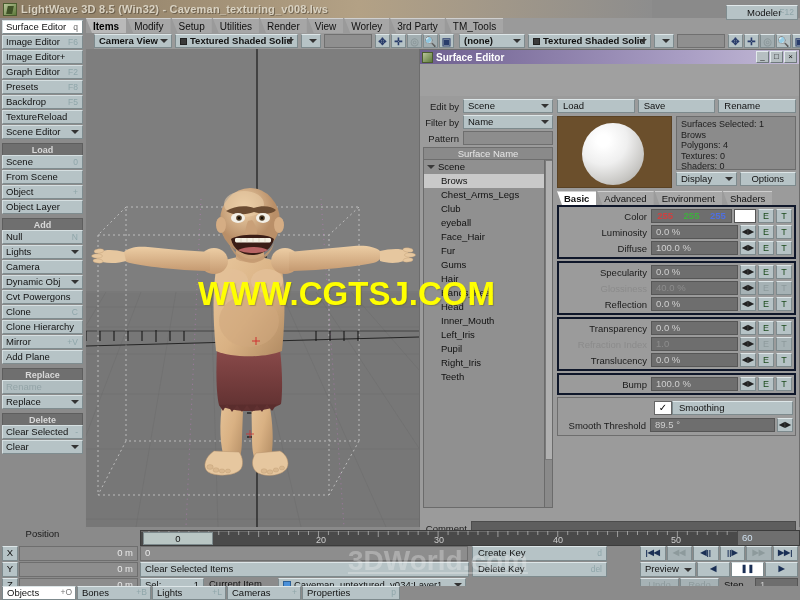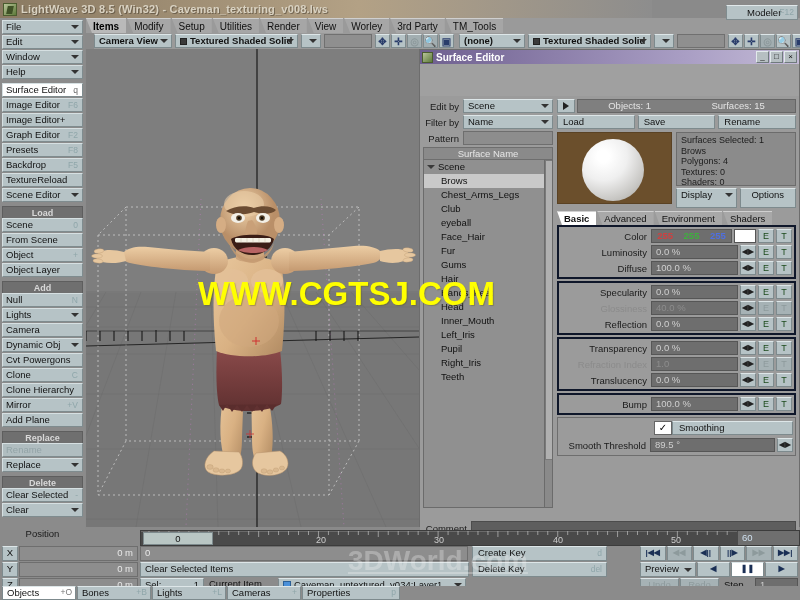--- a/index.html
+++ b/index.html
@@ -135,21 +135,21 @@
 
   .prevwrap{display:flex;gap:4px;margin-bottom:3px;}
   .prev{width:115px;height:72px;background:#6b4f2c;border:1px solid #5a4224;position:relative;
     overflow:hidden;}
   .prev .ball{position:absolute;left:24px;top:6px;width:62px;height:62px;border-radius:50%;
     background:radial-gradient(circle at 34% 28%,#ffffff 10%,#efefef 40%,#c8c7c4 72%,#a09e99 100%);}
   .surfinfo{flex:1;}
   .surfinfo .box{height:54px;background:#8b8b8b;border:1px solid #6c6c6c;padding:2px 4px;
     color:#1c1c1c;font-size:9px;line-height:10.5px;}
   .surfinfo .ctl{display:flex;gap:3px;margin-top:2px;}
-  .surfinfo .ctl .b{flex:1;height:20px;background:#b6c3c6;border:1px solid #7d8a8d;
+  .surfinfo .ctl .b{flex:1;height:14px;background:#b6c3c6;border:1px solid #7d8a8d;
     border-top-color:#dde6e8;font-size:9.5px;color:#111;line-height:12px;padding-left:4px;
     position:relative;}
   .surfinfo .ctl .b .arrow{position:absolute;right:3px;top:4px;width:0;height:0;
     border-left:4px solid transparent;border-right:4px solid transparent;border-top:4px solid #333;}
 
   .ptabs{display:flex;height:14px;margin-bottom:0;}
   .ptab{height:14px;padding:0 7px;font-size:9.5px;color:#111;line-height:13px;
     background:#a8a8a8;border-top:1px solid #d0d0d0;margin-right:1px;
     clip-path:polygon(0 0,100% 0,100% 100%,5px 100%);}
   .ptab.sel{background:#ffffff;font-weight:bold;}
@@ -255,38 +255,20 @@
 <body>
 
 <div id="app">
 
   <div class="titlebar">
     <div class="tb-icon"></div>
     <div class="tb-text">LightWave 3D 8.5 (Win32) - Caveman_texturing_v008.lws</div>
   </div>
 
   <div class="leftcol">
-    <div class="lgroup">
-      <div class="lbtn">
-        <span>File</span>
-        <span class="arrow"></span>
-      </div>
-      <div class="lbtn">
-        <span>Edit</span>
-        <span class="arrow"></span>
-      </div>
-      <div class="lbtn">
-        <span>Window</span>
-        <span class="arrow"></span>
-      </div>
-      <div class="lbtn">
-        <span>Help</span>
-        <span class="arrow"></span>
-      </div>
-    </div>
 
     <div class="lgroup">
       <div class="lbtn active">
         <span>Surface Editor</span>
         <span class="kbd" style="color:#666">q</span>
       </div>
       <div class="lbtn">
         <span>Image Editor</span>
         <span class="kbd">F6</span>
       </div>
@@ -698,27 +680,20 @@
           <div class="litem">Pupil</div>
           <div class="litem">Right_Iris</div>
           <div class="litem">Teeth</div>
           <div class="listbar">
             <div class="th"></div>
           </div>
         </div>
       </div>
 
       <div class="se-right">
-        <div class="objbar">
-          <div class="pb"></div>
-          <div class="info">
-            <span>Objects: 1</span>
-            <span>Surfaces: 15</span>
-          </div>
-        </div>
         <div class="btn3">
           <div class="b">Load</div>
           <div class="b">Save</div>
           <div class="b">Rename</div>
         </div>
 
         <div class="prevwrap">
           <div class="prev">
             <div class="ball"></div>
           </div>

